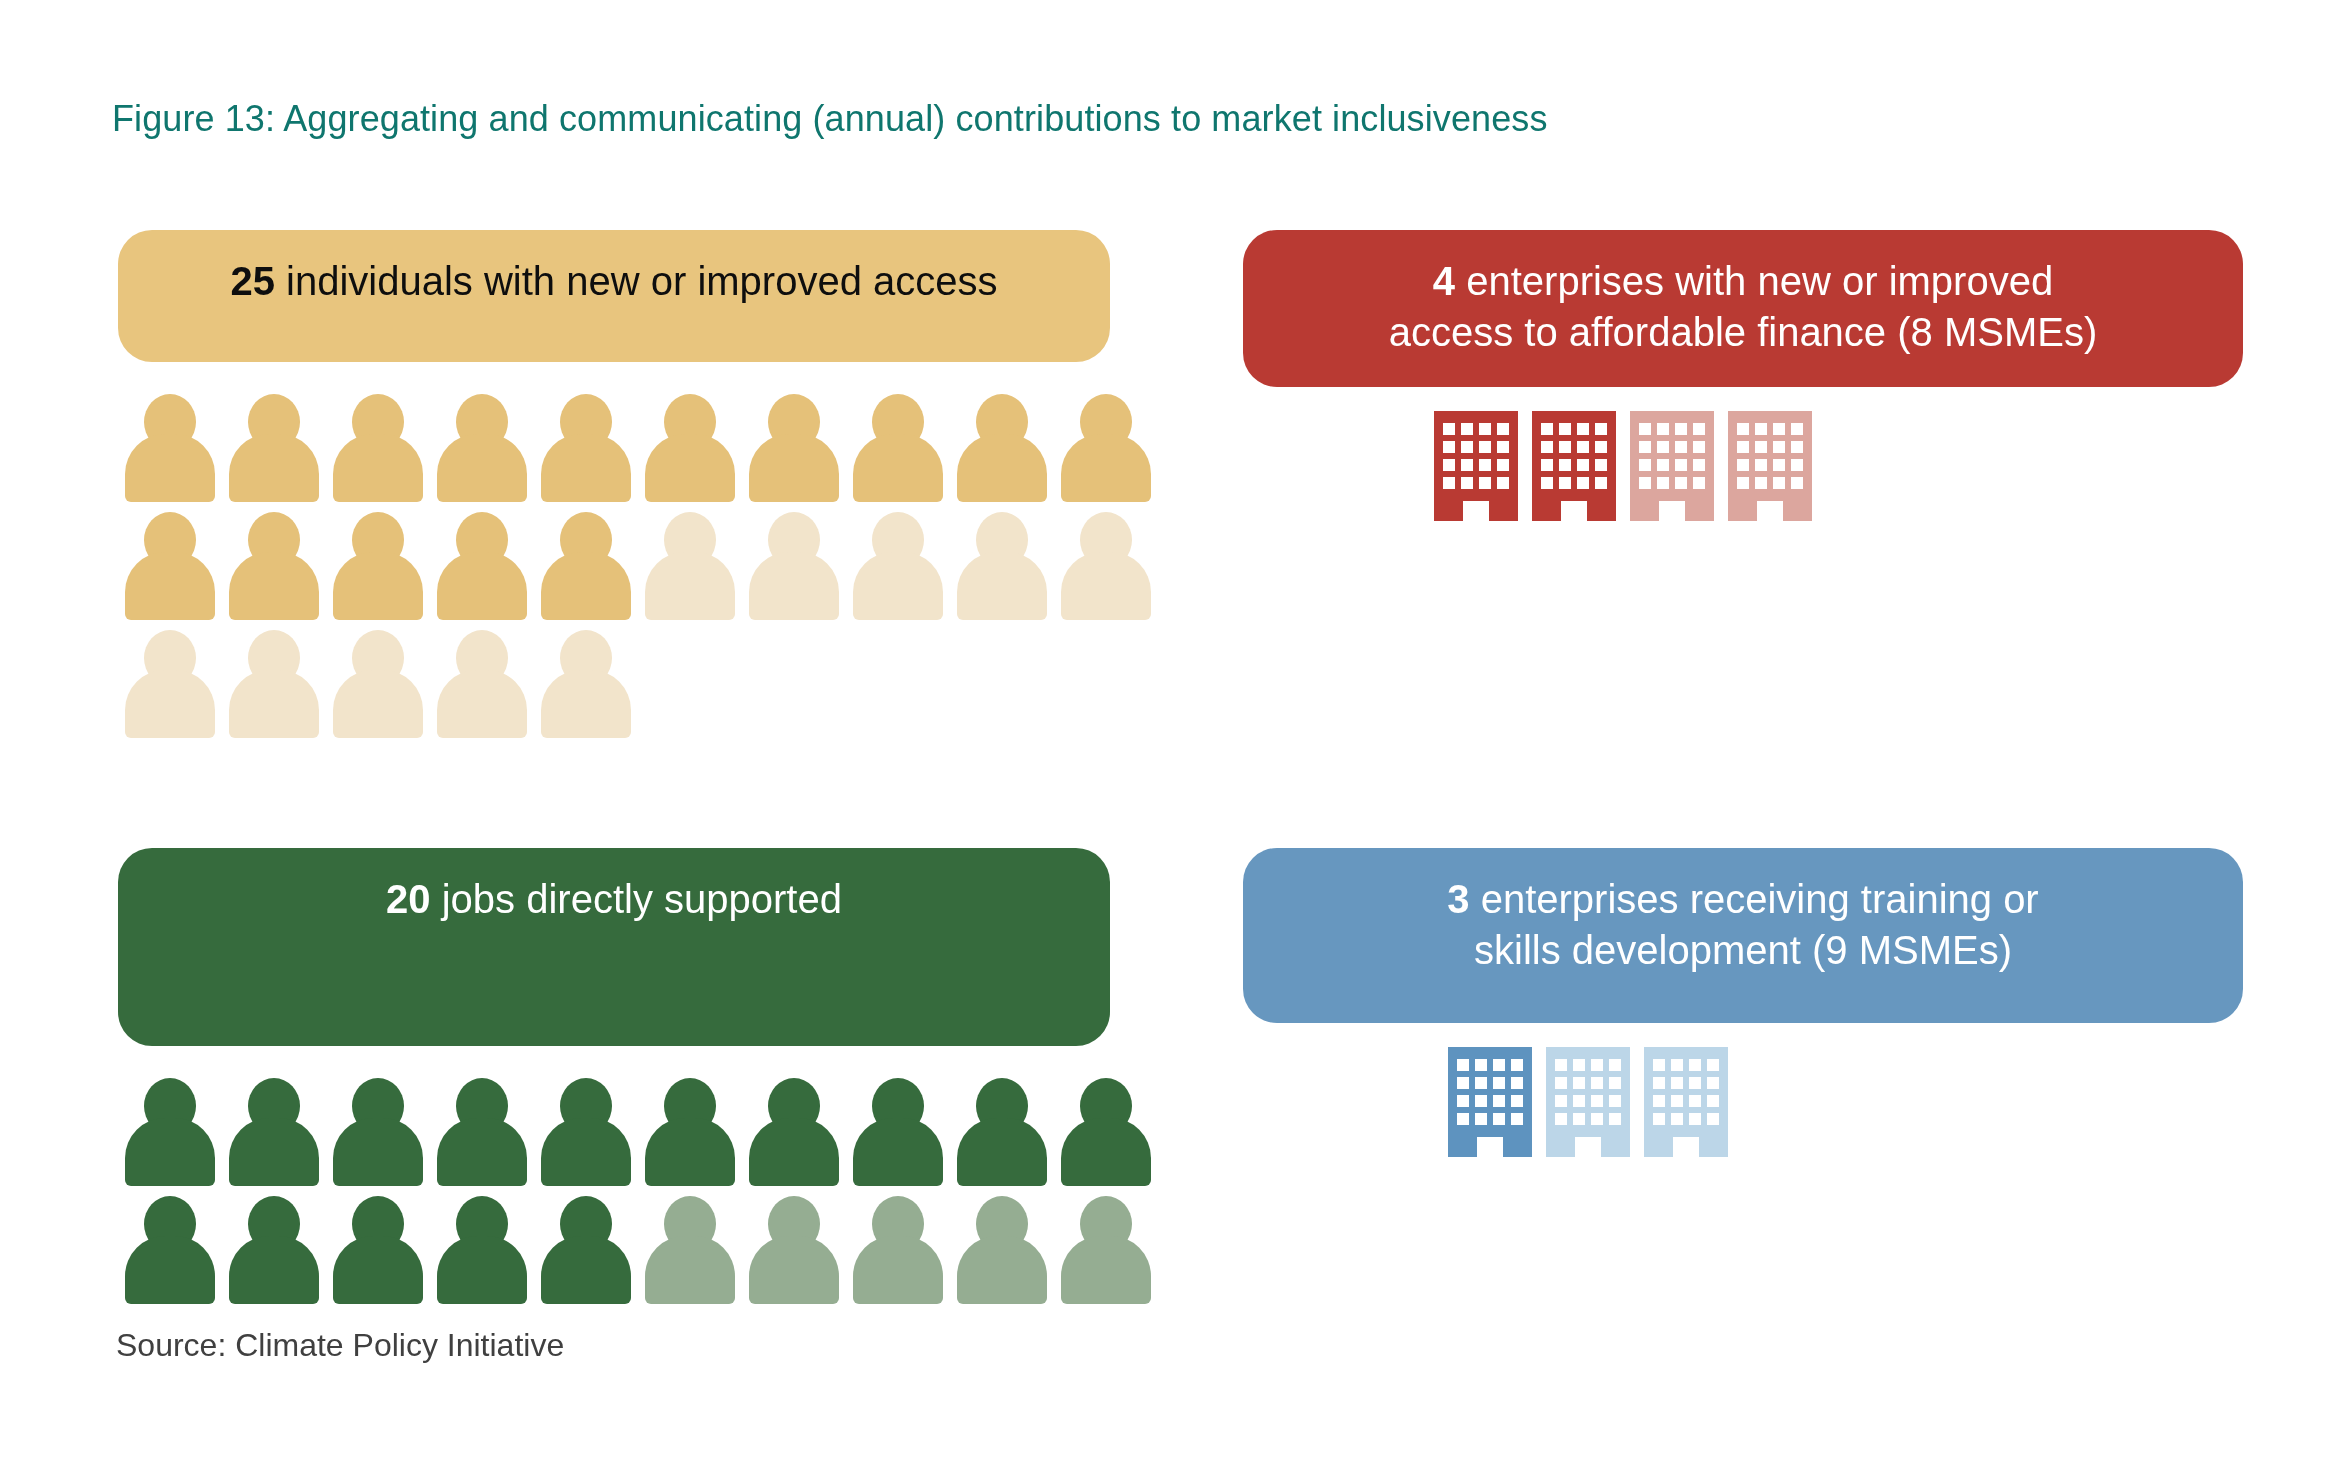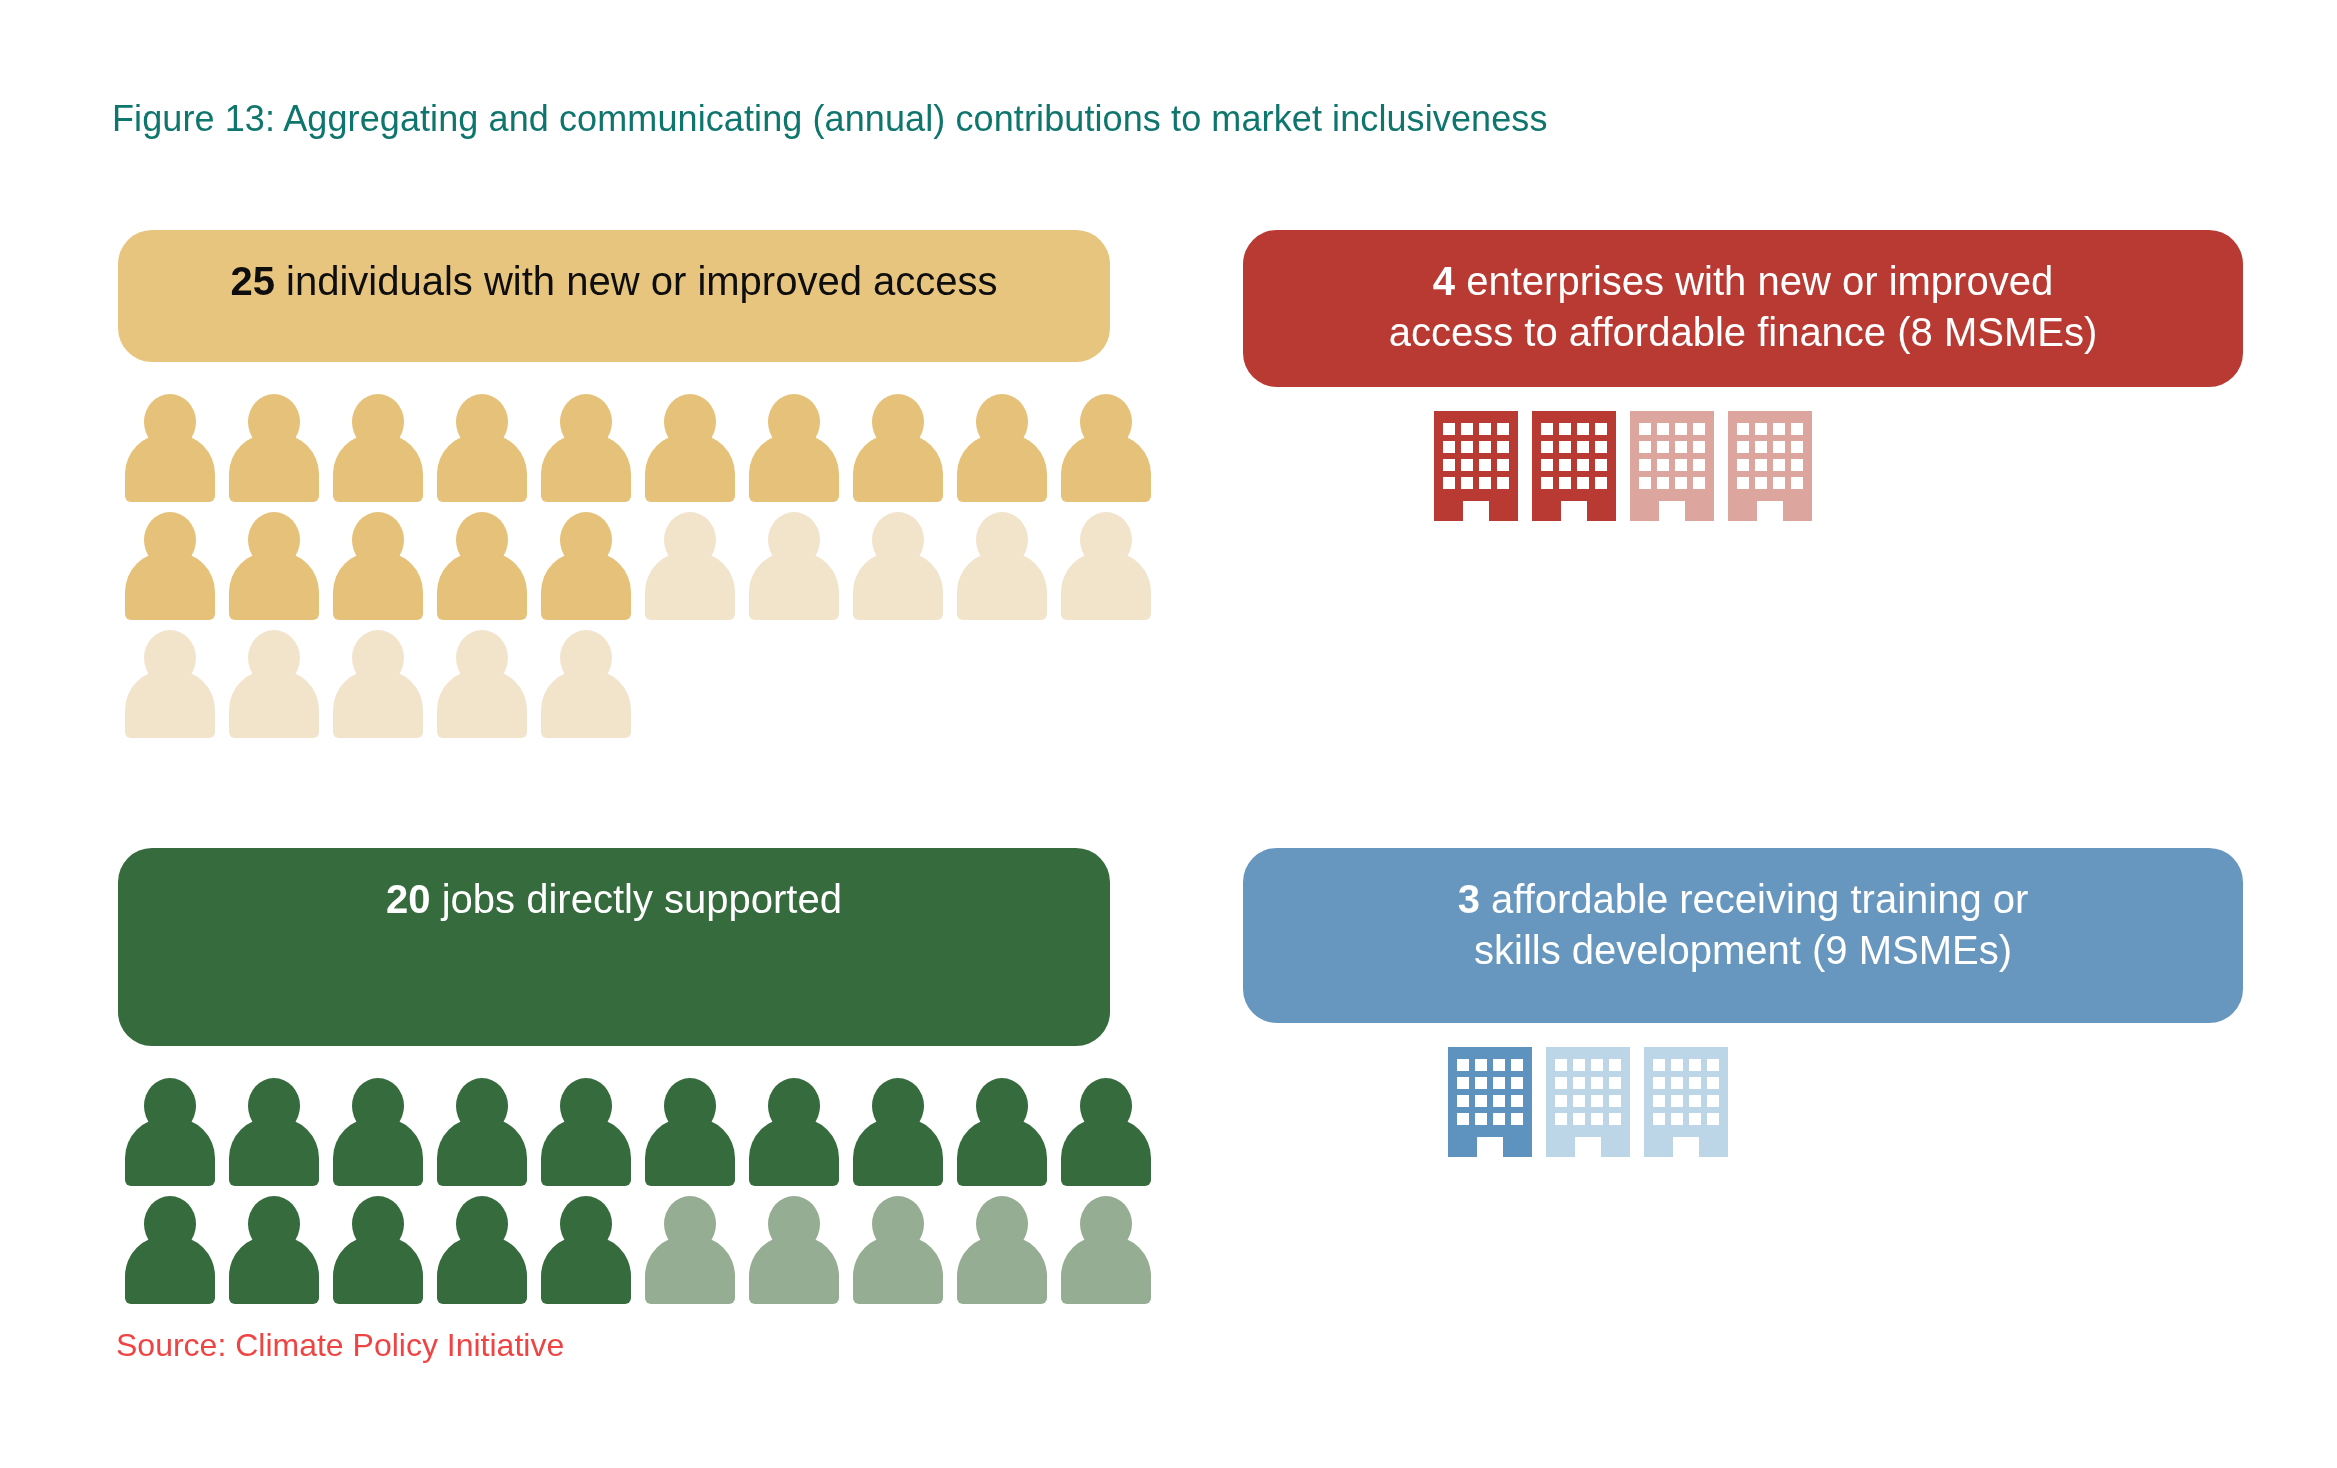--- a/index.html
+++ b/index.html
@@ -26,21 +26,21 @@
     letter-spacing: 0.1px;
     white-space: nowrap;
   }
 
   .source-note {
     position: absolute;
     left: 116px;
     top: 1327px;
     font-size: 32px;
     font-weight: 400;
-    color: #ef4444;
+    color: #404040;
     white-space: nowrap;
   }
 
   
   .panel {
     position: absolute;
   }
   .panel-tl { left: 118px;  top: 230px;  width: 992px; }
   .panel-tr { left: 1243px; top: 230px;  width: 1000px; }
   .panel-bl { left: 118px;  top: 848px;  width: 992px; }
@@ -465,21 +465,21 @@
       <span class="person c-green-light">
           <span class="head"></span>
           <span class="body"></span>
         </span>
     </div>
   </div>
 </div>
 
 <div class="panel panel-br">
   <div class="callout callout-blue">
-    <span class="line"><span class="lead">3</span><span> affordable receiving training or</span></span>
+    <span class="line"><span class="lead">3</span><span> enterprises receiving training or</span></span>
     <span class="line">skills development (9 MSMEs)</span>
   </div>
 
   <div class="building-row" style="justify-content:center; padding-right:310px;">
     <span class="building c-blue-dark">
       <span class="block"></span>
       <span class="windows">
           <i></i>
           <i></i>
           <i></i>

